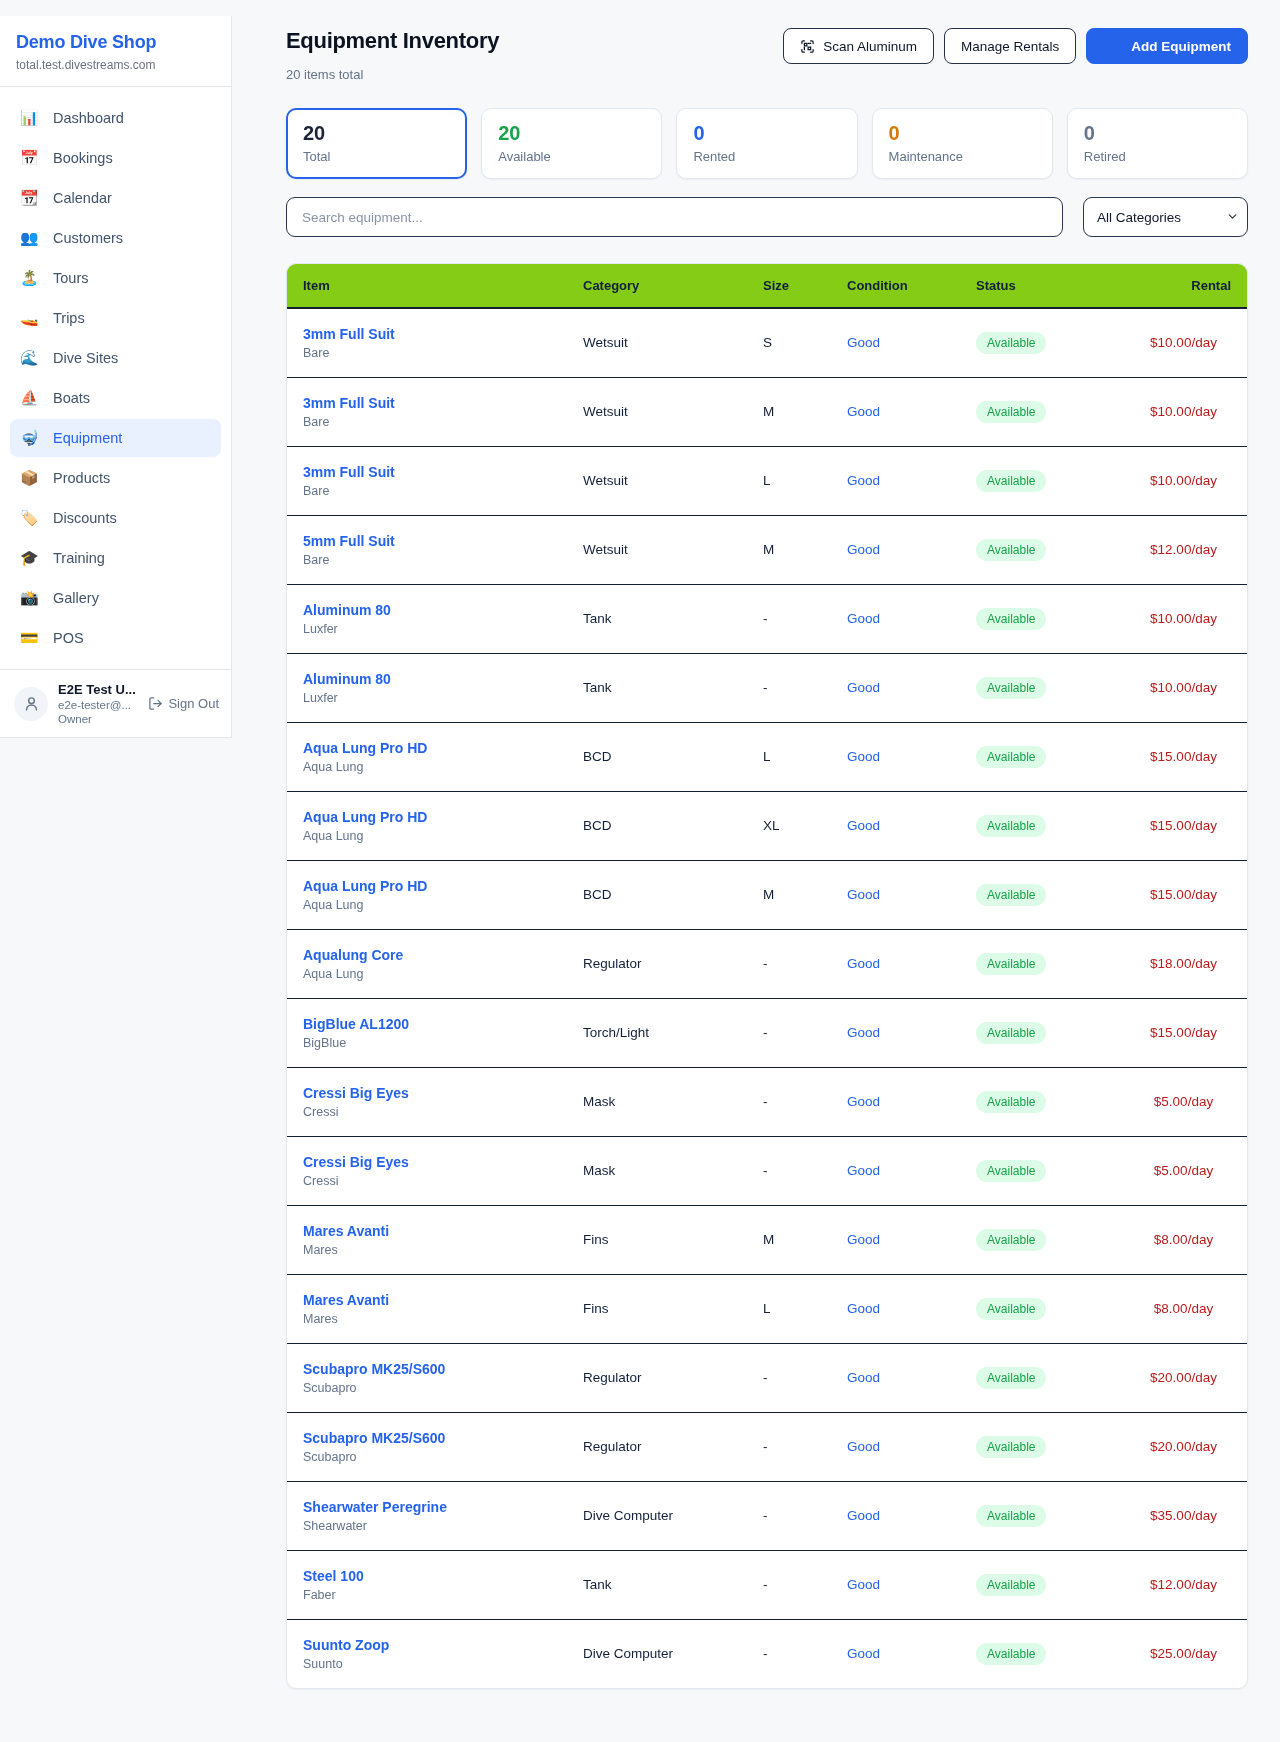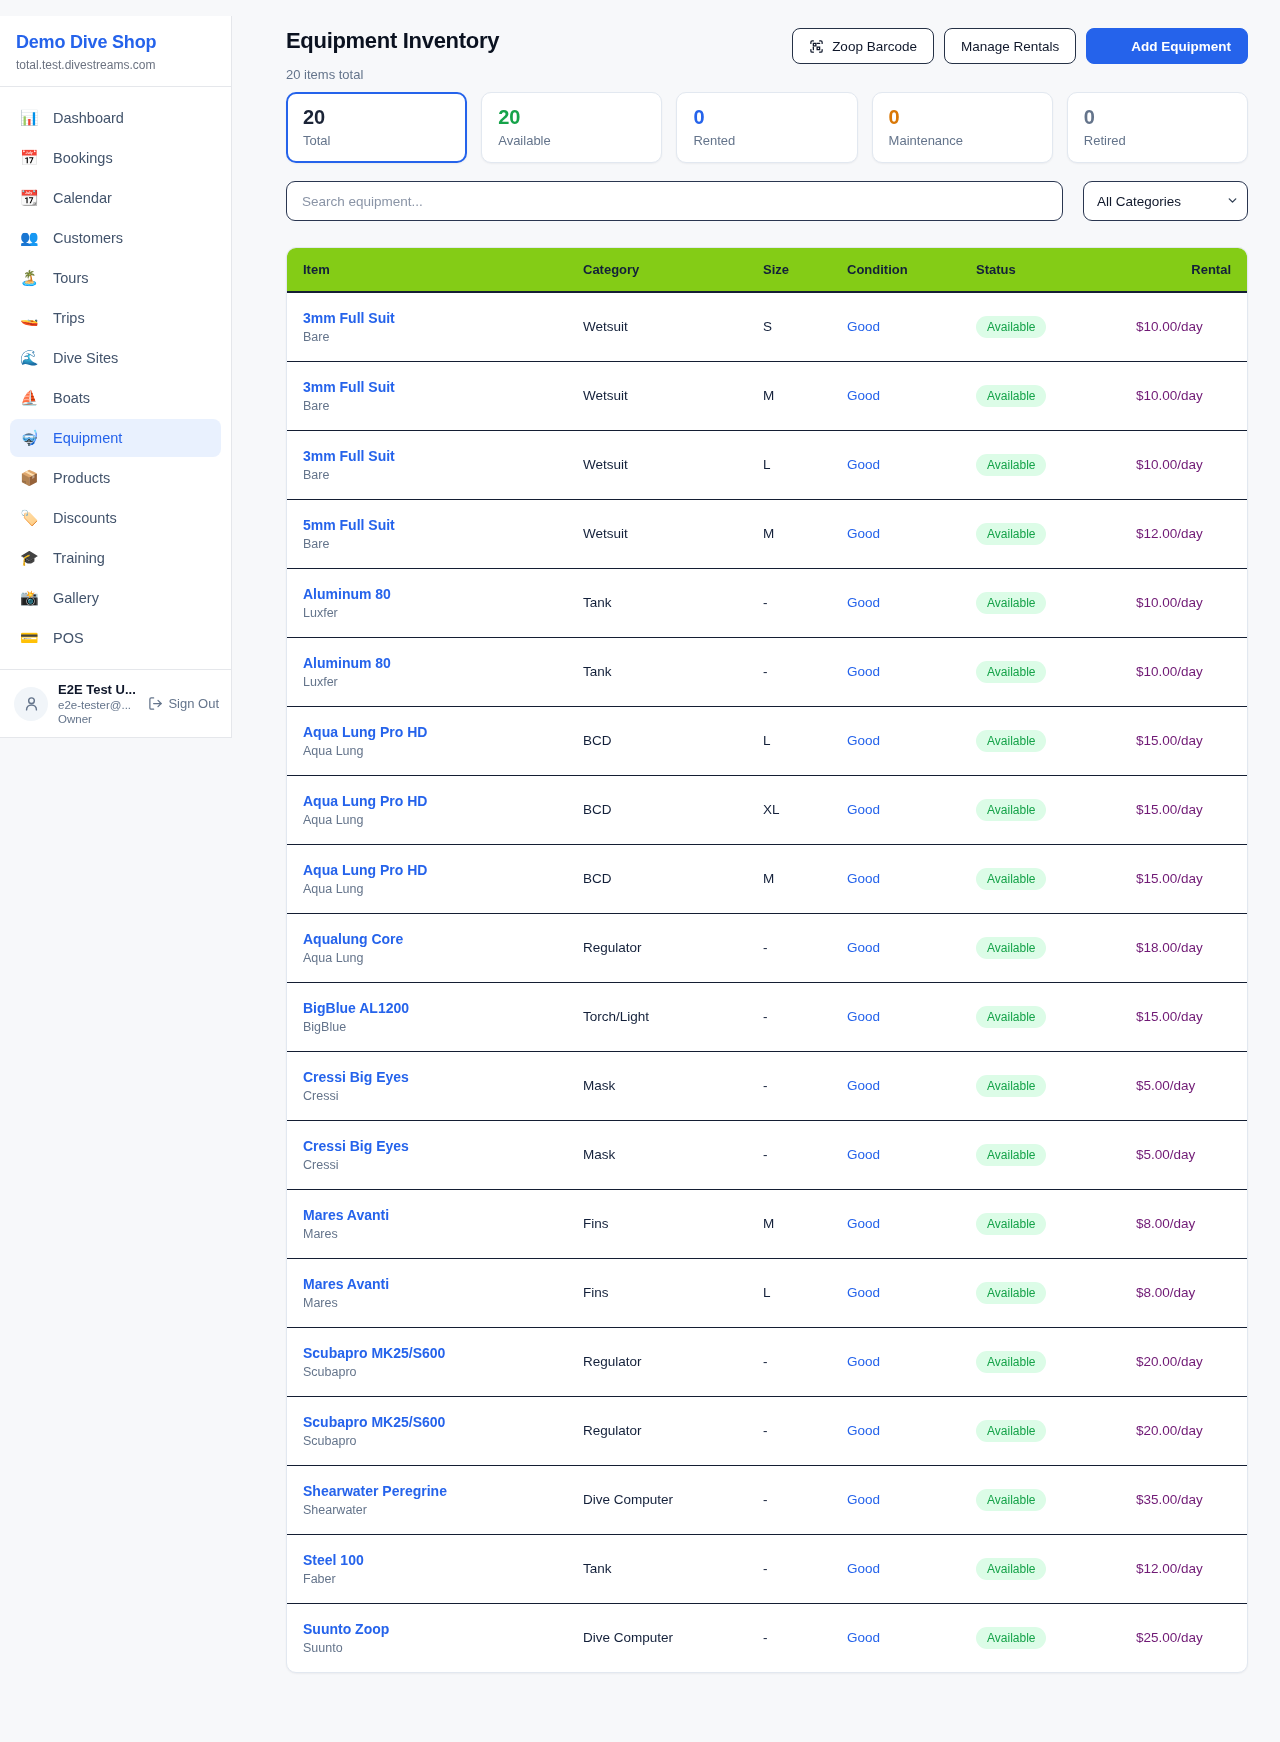--- a/index.html
+++ b/index.html
@@ -53,21 +53,21 @@
   .page-subtitle { font-size:13px; color:#64748b; margin-top:13px; }
   .header-actions { display:flex; gap:10px; }
   .btn {
     height:36px; display:inline-flex; align-items:center; gap:8px;
     padding:0 16px; border-radius:8px; font-size:13.5px; font-weight:500;
     font-family:inherit; cursor:pointer; background:#fff;
     border:1px solid #253146; color:#0f172a;
   }
   .btn-primary { background:#2563eb; border-color:#2563eb; color:#fff; font-weight:600;padding-left:44px; }
   
-  .stats { display:flex; gap:14px; margin-top:10px; }
+  .stats { display:flex; gap:14px; margin-top:26px; }
   .stat-card {
     flex:1; background:#fff; border:1px solid #e2e8f0; border-radius:10px;
     padding:13px 16px 14px 16px; cursor:pointer;
     box-shadow:0 1px 2px rgba(15,23,42,.05);
   }
   .stat-card.active { border:2px solid #2563eb; padding:12px 15px 13px 15px; }
   .stat-value { font-size:20px; font-weight:700; }
   .stat-label { font-size:13px; color:#64748b; margin-top:4px; }
   
   .filters { display:flex; gap:20px; margin-top:18px; }
@@ -91,21 +91,21 @@
   }
   table { width:100%; border-collapse:collapse; table-layout:fixed; }
   thead th {
     background:#84cc16; text-align:left; font-size:13px; font-weight:700; color:#13203a;
     padding:14px 16px; border-bottom:2px solid #141e33;
   }
   thead th.col-rental { text-align:right; }
   tbody tr { border-top:1px solid #141e33; }
   tbody tr:first-child { border-top:none; }
   tbody td { padding:12px 16px; height:69px; vertical-align:middle; font-size:13.5px; color:#13203a; }
-  td.cell-rental { text-align:left; font-size:13.5px; color:#701a75; }
+  td.cell-rental { text-align:center; font-size:13.5px; color:#b91c1c; }
   .item-name { color:#2563eb; font-weight:600; font-size:14px; cursor:pointer; }
   .item-brand { color:#64748b; font-size:12.5px; margin-top:4px; }
   .cond-link { color:#2563eb; cursor:pointer; }
   .badge {
     display:inline-block; background:#dcfce7; color:#16a34a;
     font-size:12px; padding:4px 11px; border-radius:999px;
   }
   svg { display:block; }
 </style>
 </head>
@@ -232,21 +232,21 @@
             <path d="M3 7V5a2 2 0 0 1 2-2h2"></path>
               <path d="M17 3h2a2 2 0 0 1 2 2v2"></path>
             <path d="M21 17v2a2 2 0 0 1-2 2h-2"></path>
               <path d="M7 21H5a2 2 0 0 1-2-2v-2"></path>
             <rect x="7" y="7" width="4" height="4"></rect>
               <rect x="13" y="13" width="4" height="4"></rect>
             <path d="M13 7h4"></path>
               <path d="M7 13v4"></path>
           </svg>
         </span>
-        <span>Zoop Barcode</span>
+        <span>Scan Aluminum</span>
       </button>
       <button class="btn">
         <span>Manage Rentals</span>
       </button>
       <button class="btn btn-primary">
         <span>Add Equipment</span>
       </button>
     </div>
   </div>
 

